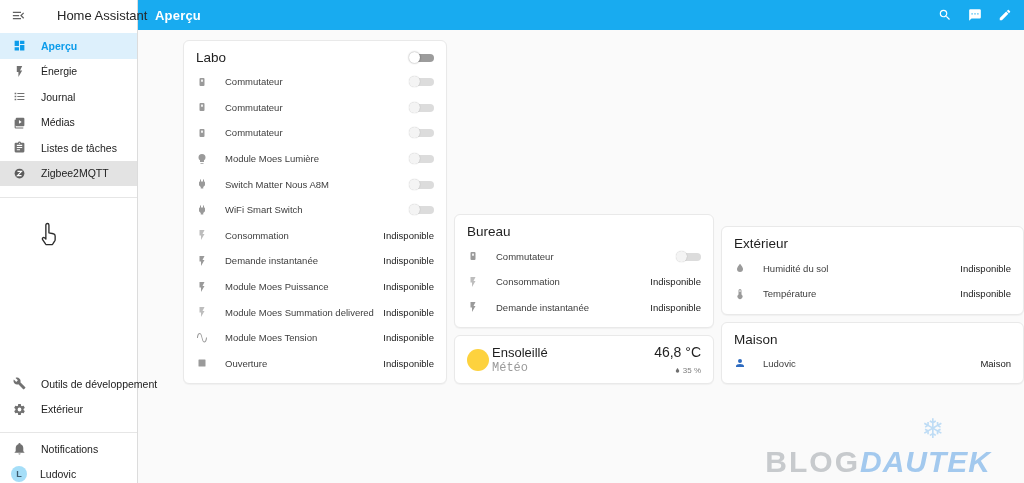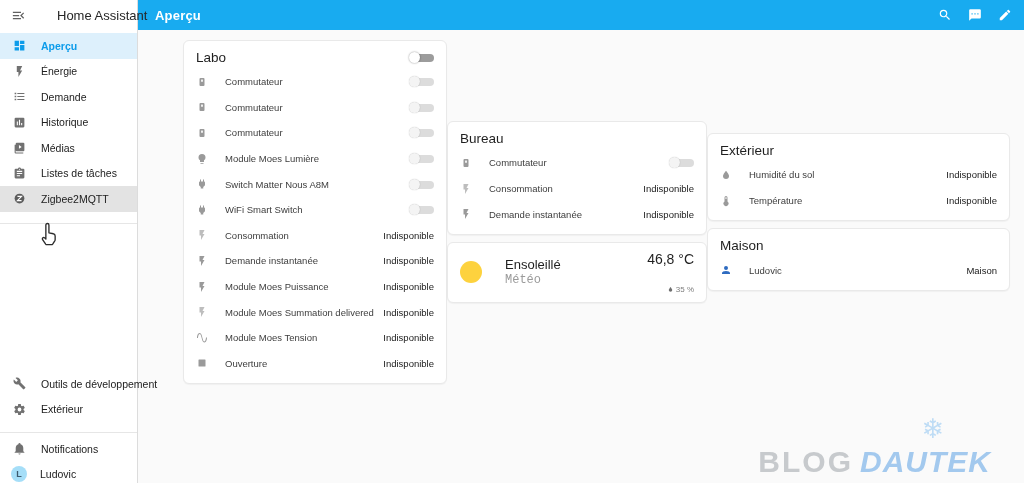--- a/index.html
+++ b/index.html
@@ -33,21 +33,21 @@
   .sb-tools { position:absolute; top:371px; left:0; right:0; }
   .sb-footer { position:absolute; top:432px; left:0; right:0; }
   .sb-footer .sb-divider { margin:0 0 3px 0; }
   .avatar { width:16px; height:16px; border-radius:50%; background:#a5def8; color:#3c5a6e;
     font-size:9px; font-weight:600; display:flex; align-items:center; justify-content:center;
     flex:none; margin-left:-2px; }
   .user-row { gap:13px; }
 
   
   .content { position:absolute; left:138px; top:30px; right:0; bottom:0; background:#fafafa; z-index:1; }
-  .cols { display:flex; padding:10px 0 0 45px; align-items:center; }
+  .cols { display:flex; gap:7px; padding:10px 0 0 45px; align-items:flex-end; }
   .col { display:flex; flex-direction:column; gap:7px; }
   .col-1 { width:264px; } .col-2 { width:260px; } .col-3 { width:303px; }
   .card { background:#fff; border:1px solid #e9e9e9; border-radius:6px; width:100%;
     box-shadow:0 1px 1px rgba(0,0,0,.04); }
   .card-head { display:flex; align-items:center; padding:9px 12px 2px; }
   .card-title { font-size:13.5px; color:#1f1f1f; flex:1; }
   .rows { padding:2px 0 7px; }
   .row { display:flex; align-items:center; height:25.6px; padding:0 12px; cursor:pointer; }
   .row-icon { width:12px; height:12px; flex:none; fill:#9a9a9a; color:#9a9a9a; }
   .row-label { font-size:9.5px; color:#3d3d3d; margin-left:17px; flex:1; white-space:nowrap; overflow:hidden; }
@@ -58,32 +58,32 @@
   .switch { position:relative; width:25px; height:13px; flex:none; cursor:pointer; }
   .switch .track { position:absolute; left:4px; top:3px; width:21px; height:8px; border-radius:4px; background:#9c9c9c; }
   .switch .knob { position:absolute; left:0; top:1px; width:11px; height:11px; border-radius:50%;
     background:#fff; box-shadow:0 0 2px rgba(0,0,0,.45); }
   .switch.dim .track { background:#dcdcdc; }
   .switch.dim .knob { background:#f4f4f4; box-shadow:0 0 1px rgba(0,0,0,.3); }
 
   
   .weather { display:flex; align-items:center; padding:8px 12px; }
   .sun { width:22px; height:22px; border-radius:50%; background:var(--sun_yellow); flex:none; }
-  .w-main { margin-left:23px; flex:1; }
+  .w-main { margin-left:3px; flex:1; }
   .w-state { font-size:13px; color:#1f1f1f; }
   .w-sub { font-size:12px; color:#9a9a9a; margin-top:1px;font-family:Liberation Mono, monospace; }
   .w-right { text-align:right; }
   .w-temp { font-size:14px; color:#1f1f1f; }
-  .w-hum { font-size:8px; color:#7d7d7d; margin-top:18px; display:flex; align-items:center;
+  .w-hum { font-size:8px; color:#7d7d7d; margin-top:6px; display:flex; align-items:center;
     justify-content:flex-end; gap:2px; }
   .w-hum svg { width:7px; height:7px; fill:#6f6f6f; }
 
   
   .watermark { position:absolute; right:33px; bottom:4px; z-index:2; display:flex;
-    align-items:baseline; gap:7px; pointer-events:none; }
+    align-items:baseline; pointer-events:none; }
   .wm-blog { font-size:30px; font-weight:700; color:var(--watermark_gray); letter-spacing:2px; }
   .wm-dautek { font-size:30px; font-weight:700; font-style:italic; color:var(--watermark_blue); letter-spacing:1px; }
   .wm-flake { position:absolute; right:80px; bottom:38px; font-size:27px; color:#bedcf5;
     z-index:2; pointer-events:none; }
 
   
   .hand-cursor { position:absolute; left:38px; top:222px; width:23px; height:27px; z-index:6; pointer-events:none; }
 </style>
 </head>
 <body>
@@ -194,29 +194,23 @@
         <svg class="sb-icon" viewBox="0 0 24 24">
           <use href="#energy-icon"></use>
         </svg>
         <span>Énergie</span>
       </div>
 
       <div class="sb-item">
         <svg class="sb-icon" viewBox="0 0 24 24">
           <use href="#journal-icon"></use>
         </svg>
-        <span>Demande</span>
-      </div>
-
-      <div class="sb-item">
-        <svg class="sb-icon" viewBox="0 0 24 24">
-          <use href="#history-icon"></use>
-        </svg>
-        <span>Historique</span>
-      </div>
+        <span>Journal</span>
+      </div>
+
 
       <div class="sb-item">
         <svg class="sb-icon" viewBox="0 0 24 24">
           <use href="#media-icon"></use>
         </svg>
         <span>Médias</span>
       </div>
 
       <div class="sb-item">
         <svg class="sb-icon" viewBox="0 0 24 24">

